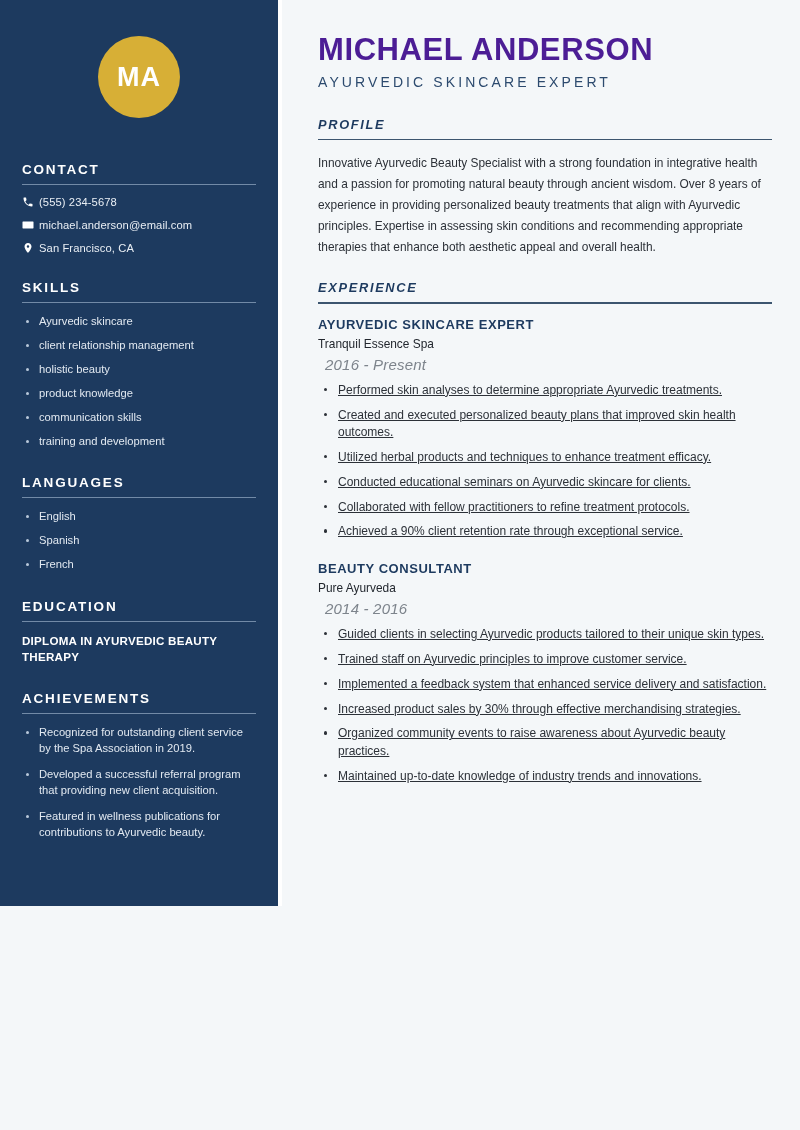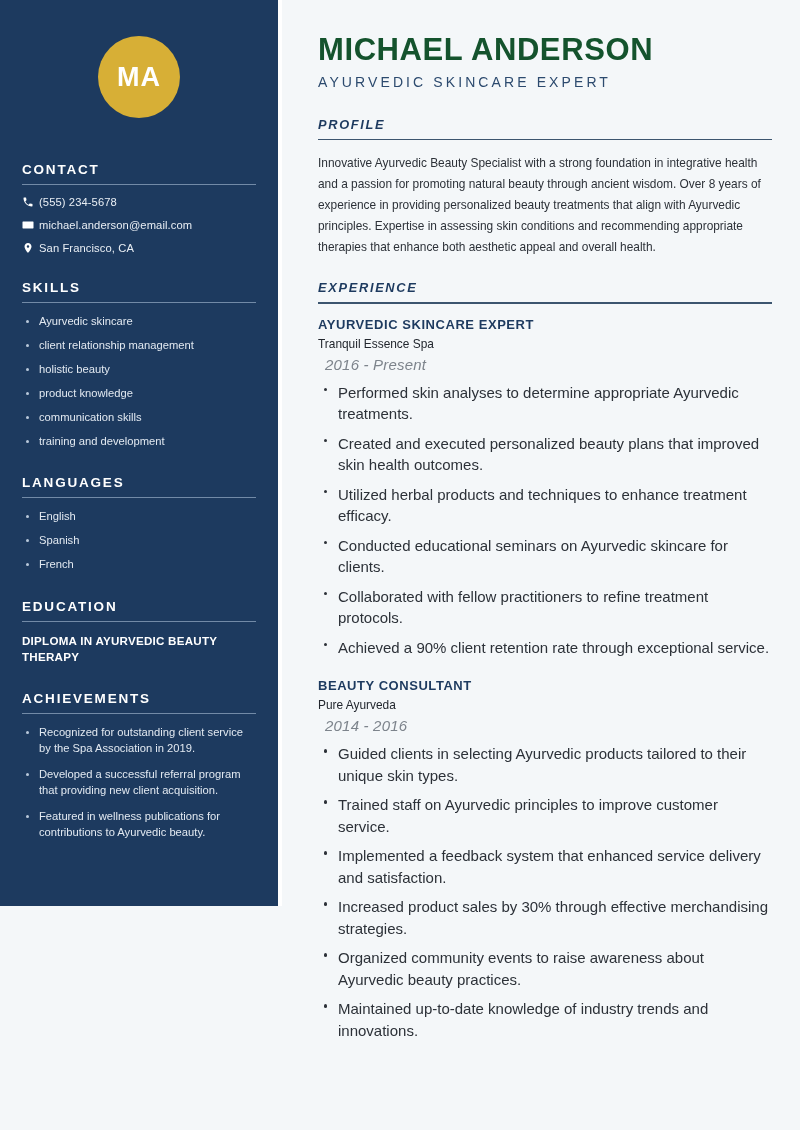--- a/index.html
+++ b/index.html
@@ -60,21 +60,21 @@
   
   .gap{width:4px;flex:0 0 4px;background:#ffffff;}
 
   
   .main{
     flex:1;background:#f4f7f9;box-sizing:border-box;
     padding:34px 28px 0 36px;
   }
   .name{
     font-size:31px;font-weight:700;letter-spacing:.6px;
-    color:#14532d;margin:0 0 7px 0;line-height:1.05;
+    color:#4c1d95;margin:0 0 7px 0;line-height:1.05;
   }
   .role{
     font-size:14px;letter-spacing:3.1px;color:#2c4a6e;
     margin:0 0 27px 0;font-weight:400;
   }
   .m-section{margin-bottom:22px;}
   .m-head{
     font-size:12.8px;font-weight:700;letter-spacing:1.7px;
     color:#1d3a5f;margin:0 0 7px 0;font-style:italic;
   }
@@ -85,21 +85,21 @@
   .job{margin-bottom:20px;}
   .job-title{
     font-size:13px;font-weight:700;letter-spacing:.55px;
     color:#1d3a5f;margin:0 0 5px 0;
   }
   .job-co{font-size:11.9px;font-weight:400;color:#22272e;margin:0 0 5px 0;}
   .job-date{font-size:15px;font-style:italic;color:#7d848c;margin:0 0 9px 7px;letter-spacing:.2px;}
   .m-list{list-style:none;margin:0;padding:0;}
   .m-list li{
     position:relative;padding-left:20px;margin-bottom:7.5px;
-    font-size:15px;line-height:1.45;color:#2c3138;
+    font-size:12px;line-height:1.45;color:#2c3138;text-decoration:underline;
   }
   .m-list li:before{
     content:"";position:absolute;left:6px;top:6px;
     width:3.4px;height:3.4px;border-radius:50%;background:#2c3138;
   }
 </style>
 </head>
 <body>
 
 <div class="page">

